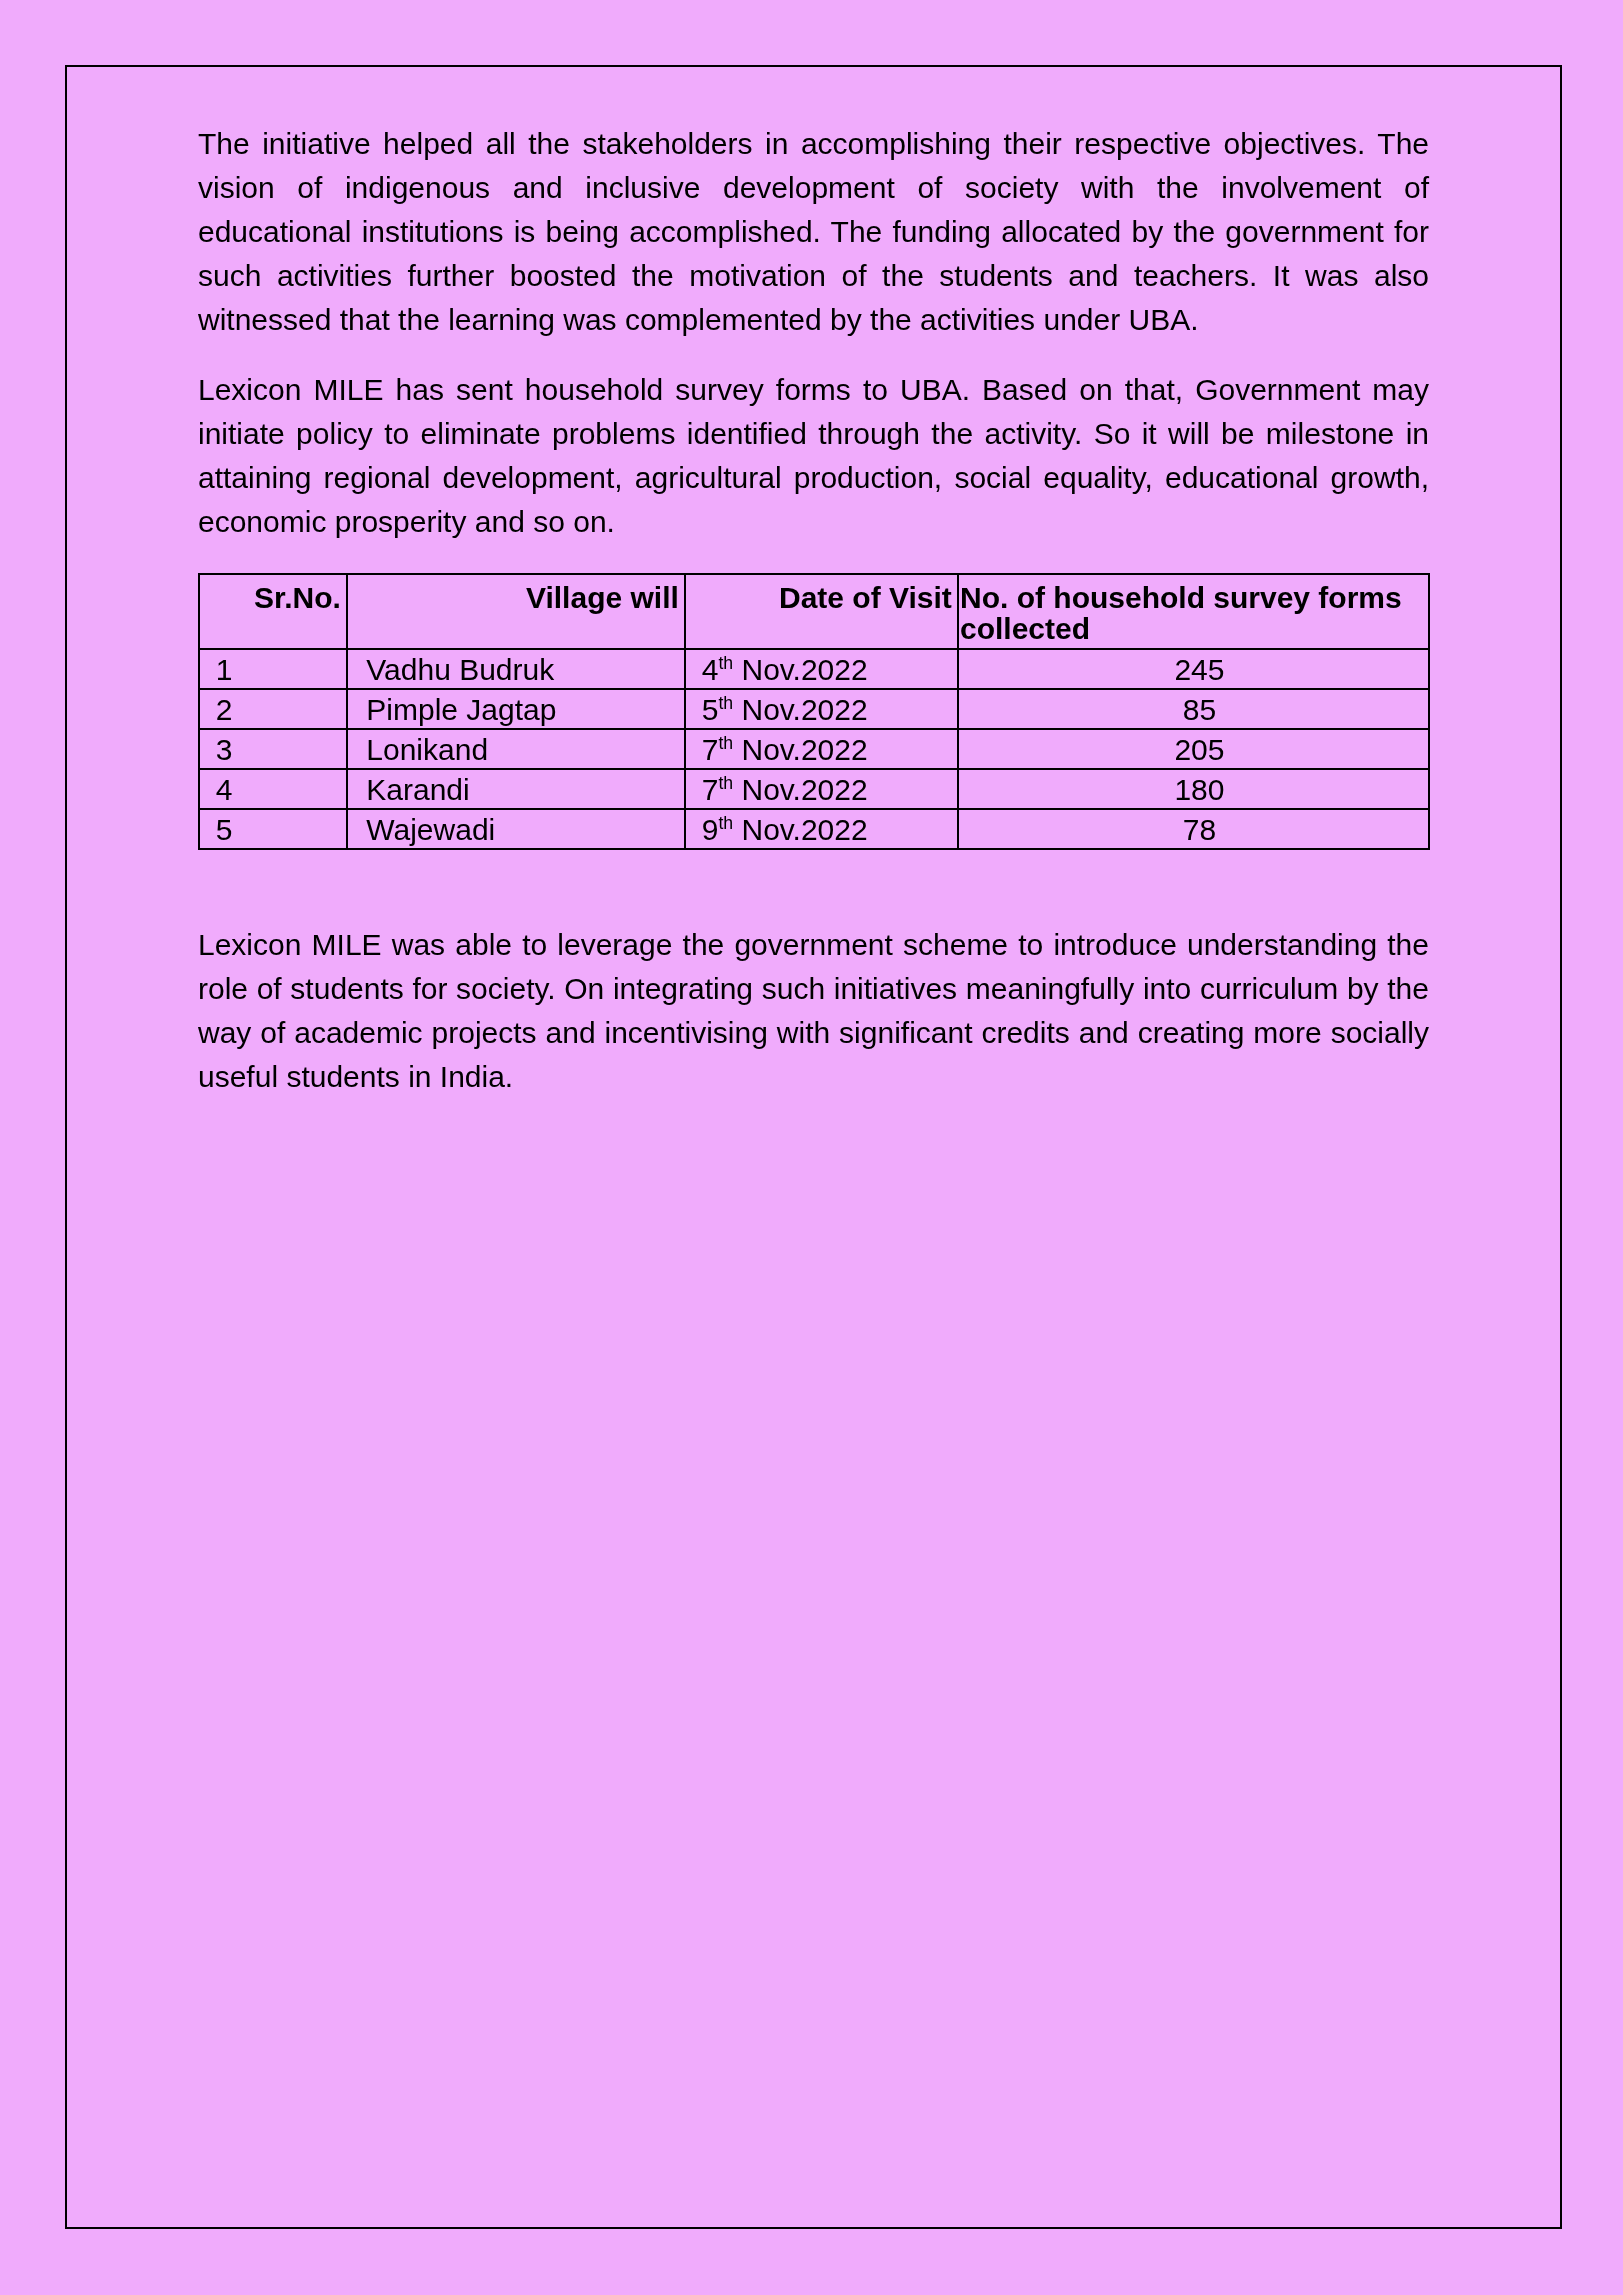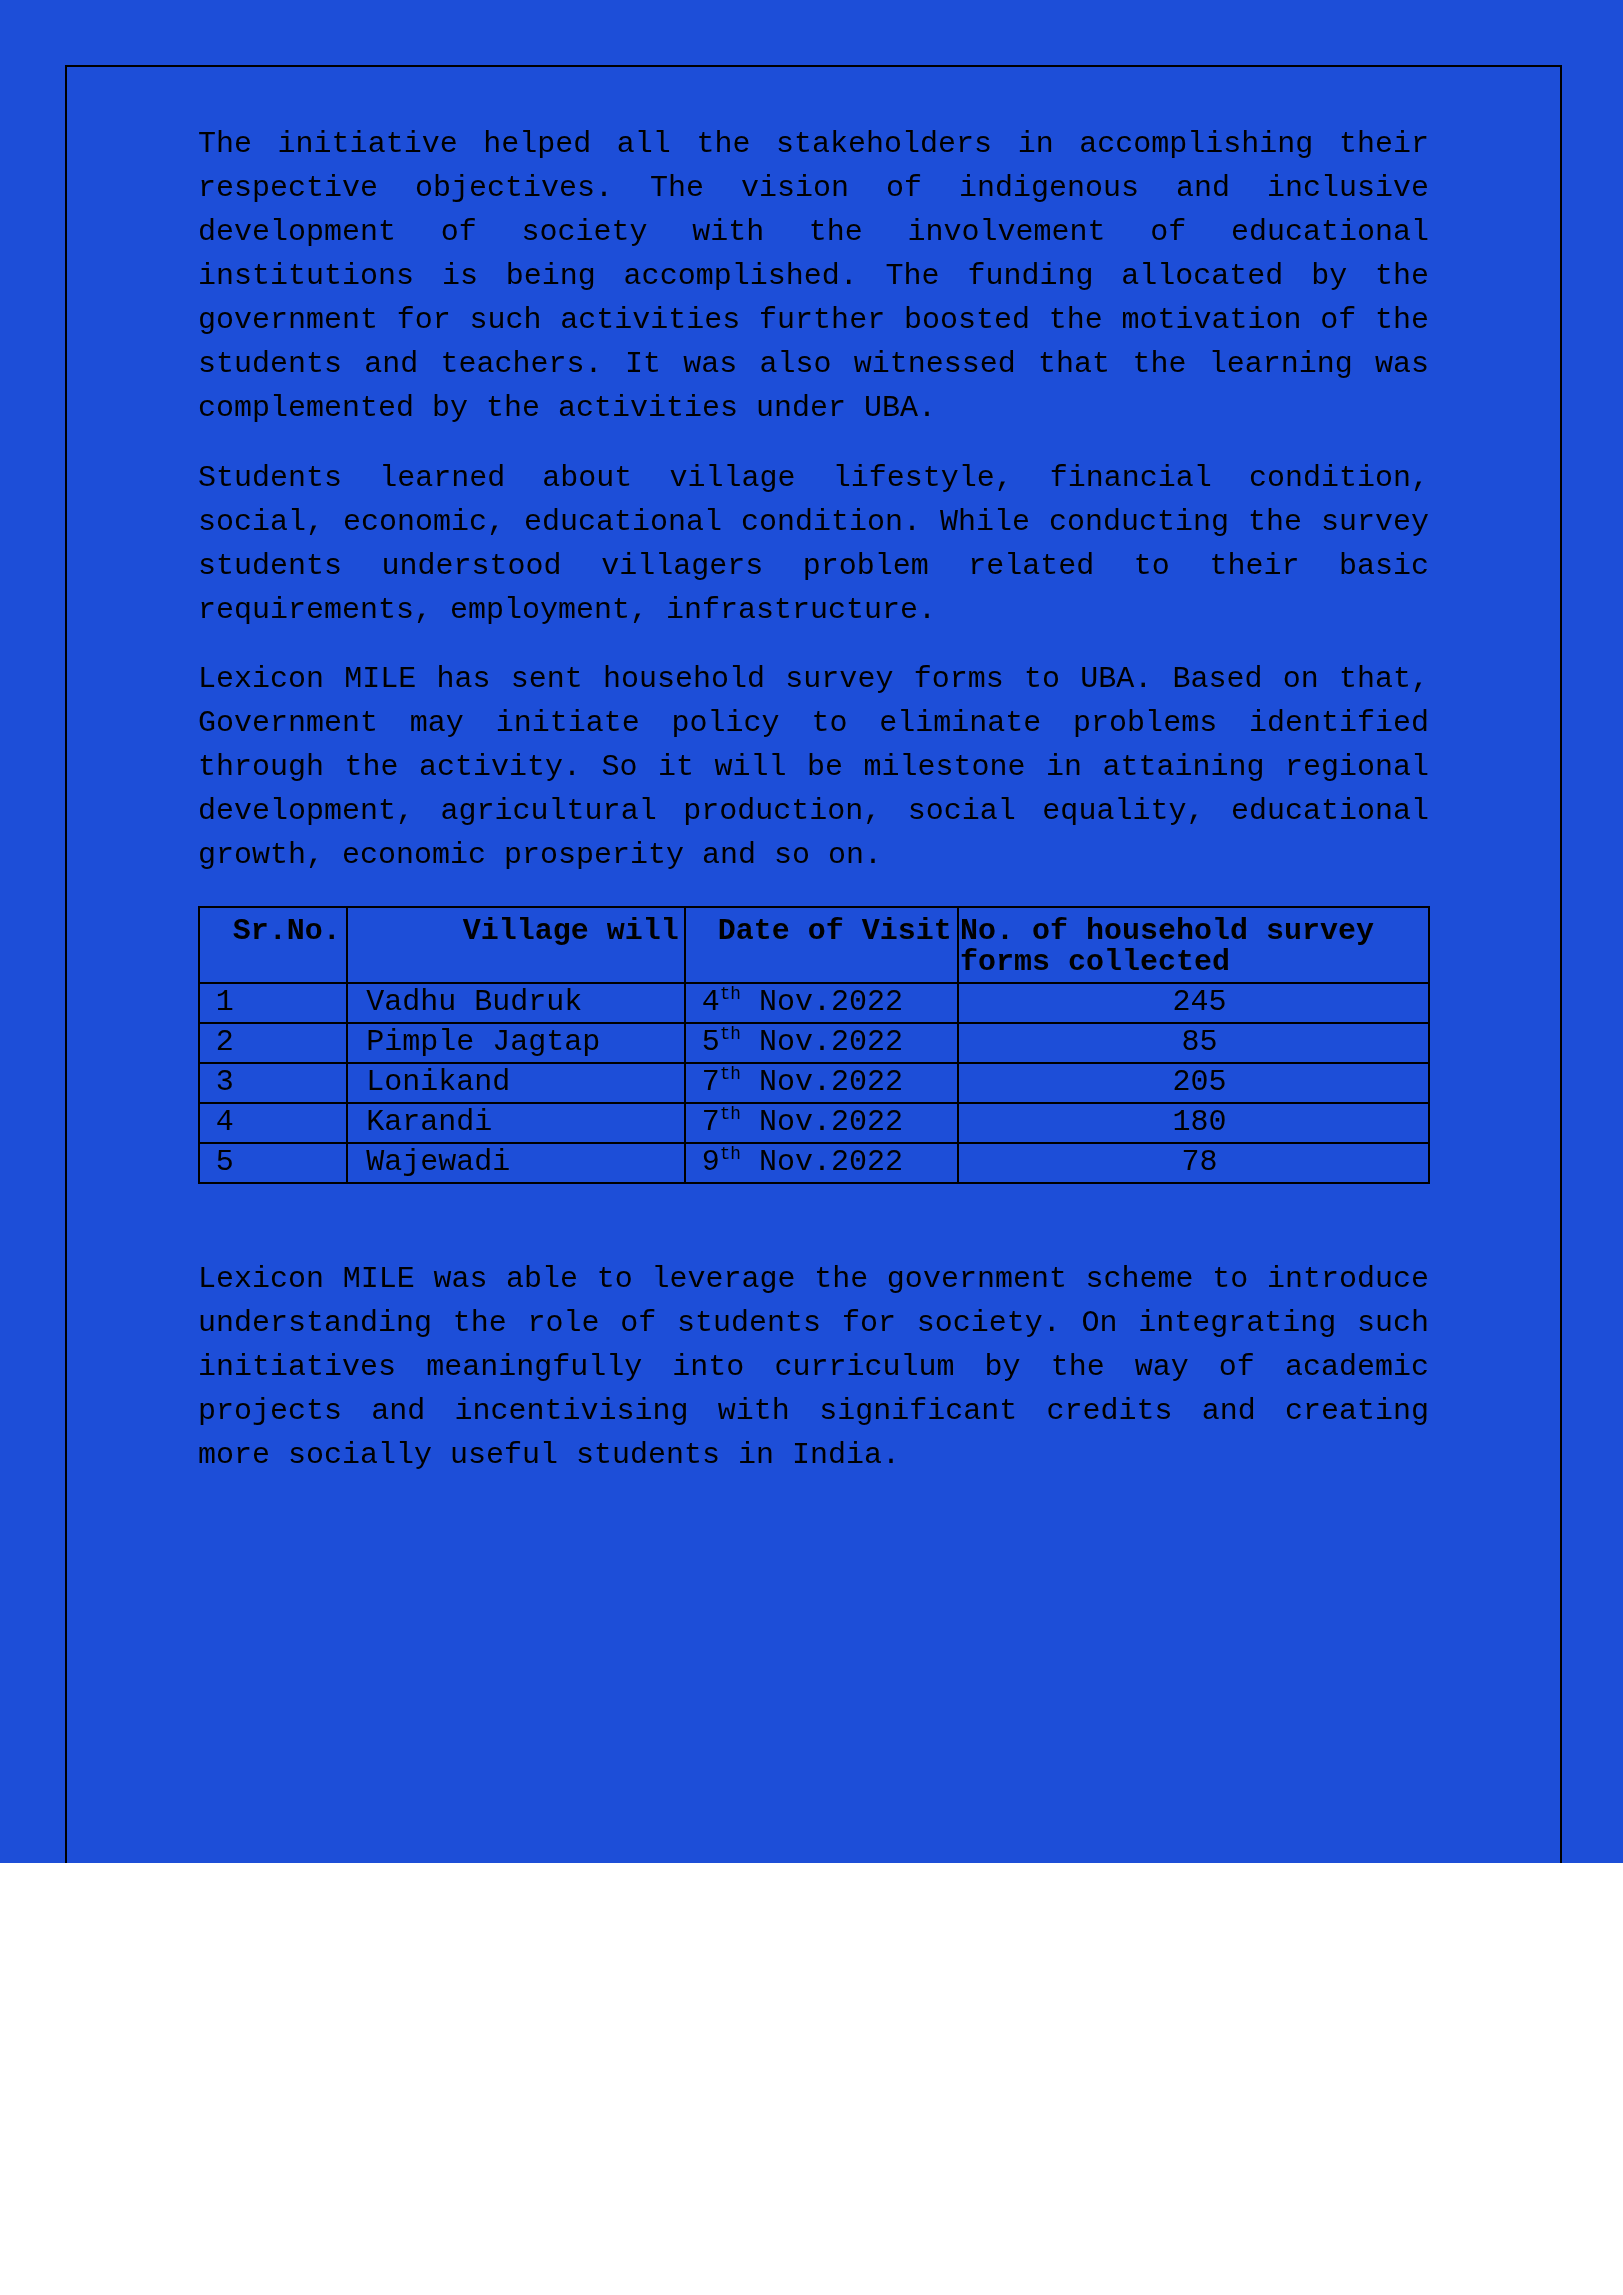--- a/index.html
+++ b/index.html
@@ -3,23 +3,23 @@
 <meta charset="utf-8">
 <style>
   html, body {
     margin: 0;
     padding: 0;
     background: #ffffff;
   }
   .page {
     position: relative;
     width: 1623px;
-    height: 1863px;
-    background: #1d4ed8;
-    font-family: Liberation Mono, monospace;
+    height: 2295px;
+    background: #f0abfc;
+    font-family: Liberation Sans, sans-serif;
     color: #000000;
     overflow: hidden;
   }
   .frame {
     position: absolute;
     left: 65px;
     top: 65px;
     width: 1497px;
     height: 2164px;
     border: 2px solid #000000;
@@ -83,21 +83,20 @@
   }
 </style>
 </head>
 <body>
 
 <div class="page">
   <div class="frame"></div>
 
   <div class="content">
     <p>The initiative helped all the stakeholders in accomplishing their respective objectives. The vision of indigenous and inclusive development of society with the involvement of educational institutions is being accomplished. The funding allocated by the government for such activities further boosted the motivation of the students and teachers. It was also witnessed that the learning was complemented by the activities under UBA.</p>
-    <p>Students learned about village lifestyle, financial condition, social, economic, educational condition. While conducting the survey students understood villagers problem related to their basic requirements, employment, infrastructure.</p>
     <p>Lexicon MILE has sent household survey forms to UBA. Based on that, Government may initiate policy to eliminate problems identified through the activity. So it will be milestone in attaining regional development, agricultural production, social equality, educational growth, economic prosperity and so on.</p>
 
     <table class="survey">
       <colgroup>
         <col style="width:148px">
         <col style="width:338px">
         <col style="width:273px">
         <col style="width:471px">
       </colgroup>
       <thead>

